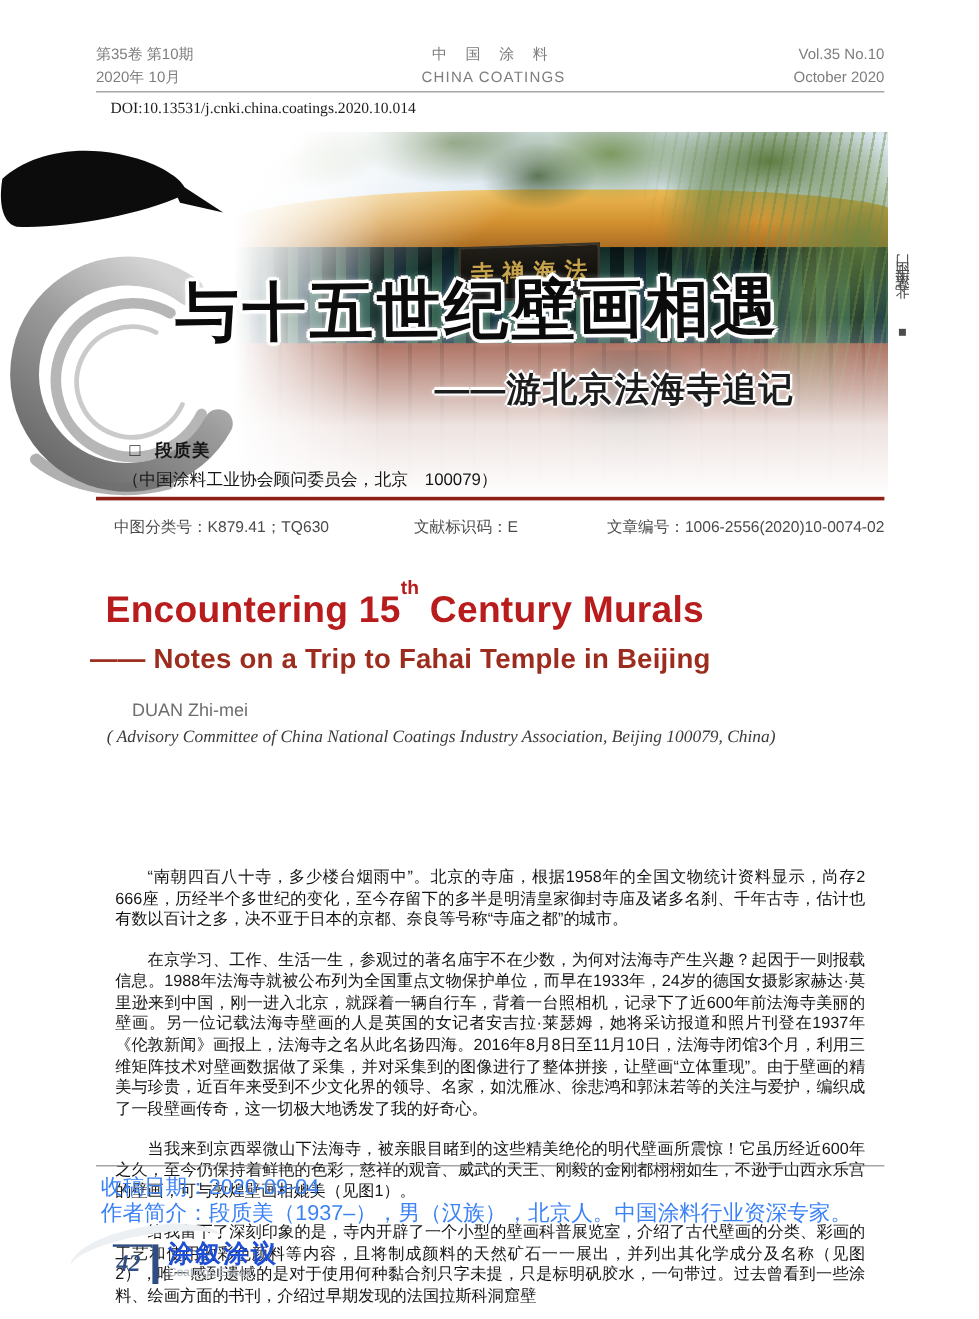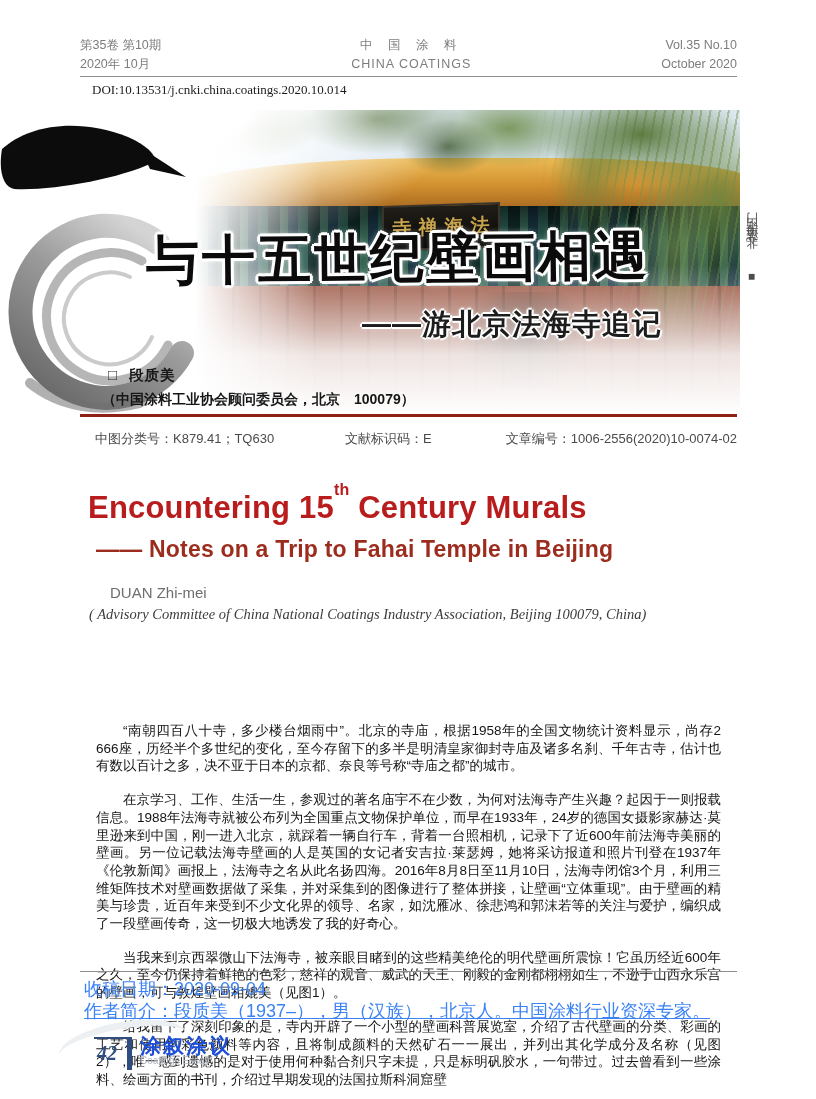--- a/index.html
+++ b/index.html
@@ -81,48 +81,48 @@
                  text-shadow:-2px 0 0 #fff, 2px 0 0 #fff, 0 -2px 0 #fff, 0 2px 0 #fff,
                              -1px -1px 0 #fff, 1px 1px 0 #fff, 0 0 5px #fff; }
   .vcaption { position:absolute; left:744px; top:7px; height:172px;
               writing-mode:vertical-rl; transform:rotate(180deg);
               font-size:12px; color:#4c4c4c; letter-spacing:4px; }
 
   
   .author-line { position:absolute; left:108px; top:366px; font-size:14.5px; color:#161616; }
   .author-line .marker { font-size:15px; color:#2b2b2b; margin-right:12px; }
   .author-line .name { font-weight:bold; letter-spacing:1px; }
-  .author-aff { position:absolute; left:102px; top:391px; font-size:14px; color:#161616; font-weight:bold; }
+  .author-aff { position:absolute; left:102px; top:391px; font-size:14px; color:#161616; font-weight:normal; }
 
   .red-rule { position:absolute; left:80px; top:414px; width:657px; height:3px; background:#8e2016; }
 
   .meta-row { position:absolute; left:80px; top:430px; width:657px; font-size:13px; color:#4a4a4a; }
   .meta-clc { position:absolute; left:15px; }
   .meta-code { position:absolute; left:265px; }
   .meta-id { position:absolute; right:0; }
 
   
   .en-title { position:absolute; left:88px; top:490px; color:#b91c1c; font-weight:bold;
               font-size:31px; letter-spacing:0.2px; }
   .en-title sup { font-size:16px; position:relative; top:-12px; }
-  .en-sub { position:absolute; left:96px; top:536px; color:#9c2d1e; font-weight:bold;
+  .en-sub { position:absolute; left:75px; top:536px; color:#9c2d1e; font-weight:bold;
             font-size:23px; letter-spacing:0.2px; }
   .en-author { position:absolute; left:89px; top:584px; color:#6e6e6e; font-size:15px;margin-left:21px; }
   .en-aff { position:absolute; left:89px; top:606px; color:#3b3b3b; font-size:14.5px;
             font-style:italic; font-family:"Liberation Serif", serif; }
 
   
   .body-text { position:absolute; left:80px; top:706px; width:657px;
                font-size:13.5px; line-height:17.7px; text-align:justify; color:#141414; }
   .body-text p { text-indent:2em; margin:16px; }
 
   .notes-rule { position:absolute; left:80px; top:971px; width:657px; height:1px; background:#8f8f8f; }
   .note { position:absolute; left:84px; font-size:18px; color:#3b82f6; }
   .note.received { top:977px; }
-  .note.bio { top:999px;text-decoration:underline; }
+  .note.bio { top:999px; }
 
   
   .foot-swoosh { position:absolute; left:58px; top:1022px; width:130px; height:46px;
                  border-top:7px solid #edf0f3; border-radius:50%; transform:rotate(-10deg); }
   .pagefoot { position:absolute; left:94px; top:1037px; display:flex; align-items:flex-start; }
   .pnum { font-size:20px; font-style:italic; font-weight:bold; color:#2f4d80;
           border-top:2px solid #2f4d80; padding:3px 10px 0 3px; font-family:"Liberation Serif", serif; }
   .pbar { width:5px; height:33px; background:#2f4d80; margin-right:8px; }
   .pcol-cn { font-size:21px; font-weight:bold; color:#1d4ed8; letter-spacing:2px; line-height:18px;text-align:right; }
   .pcol-en { font-size:10px; color:#b4bac3; }

